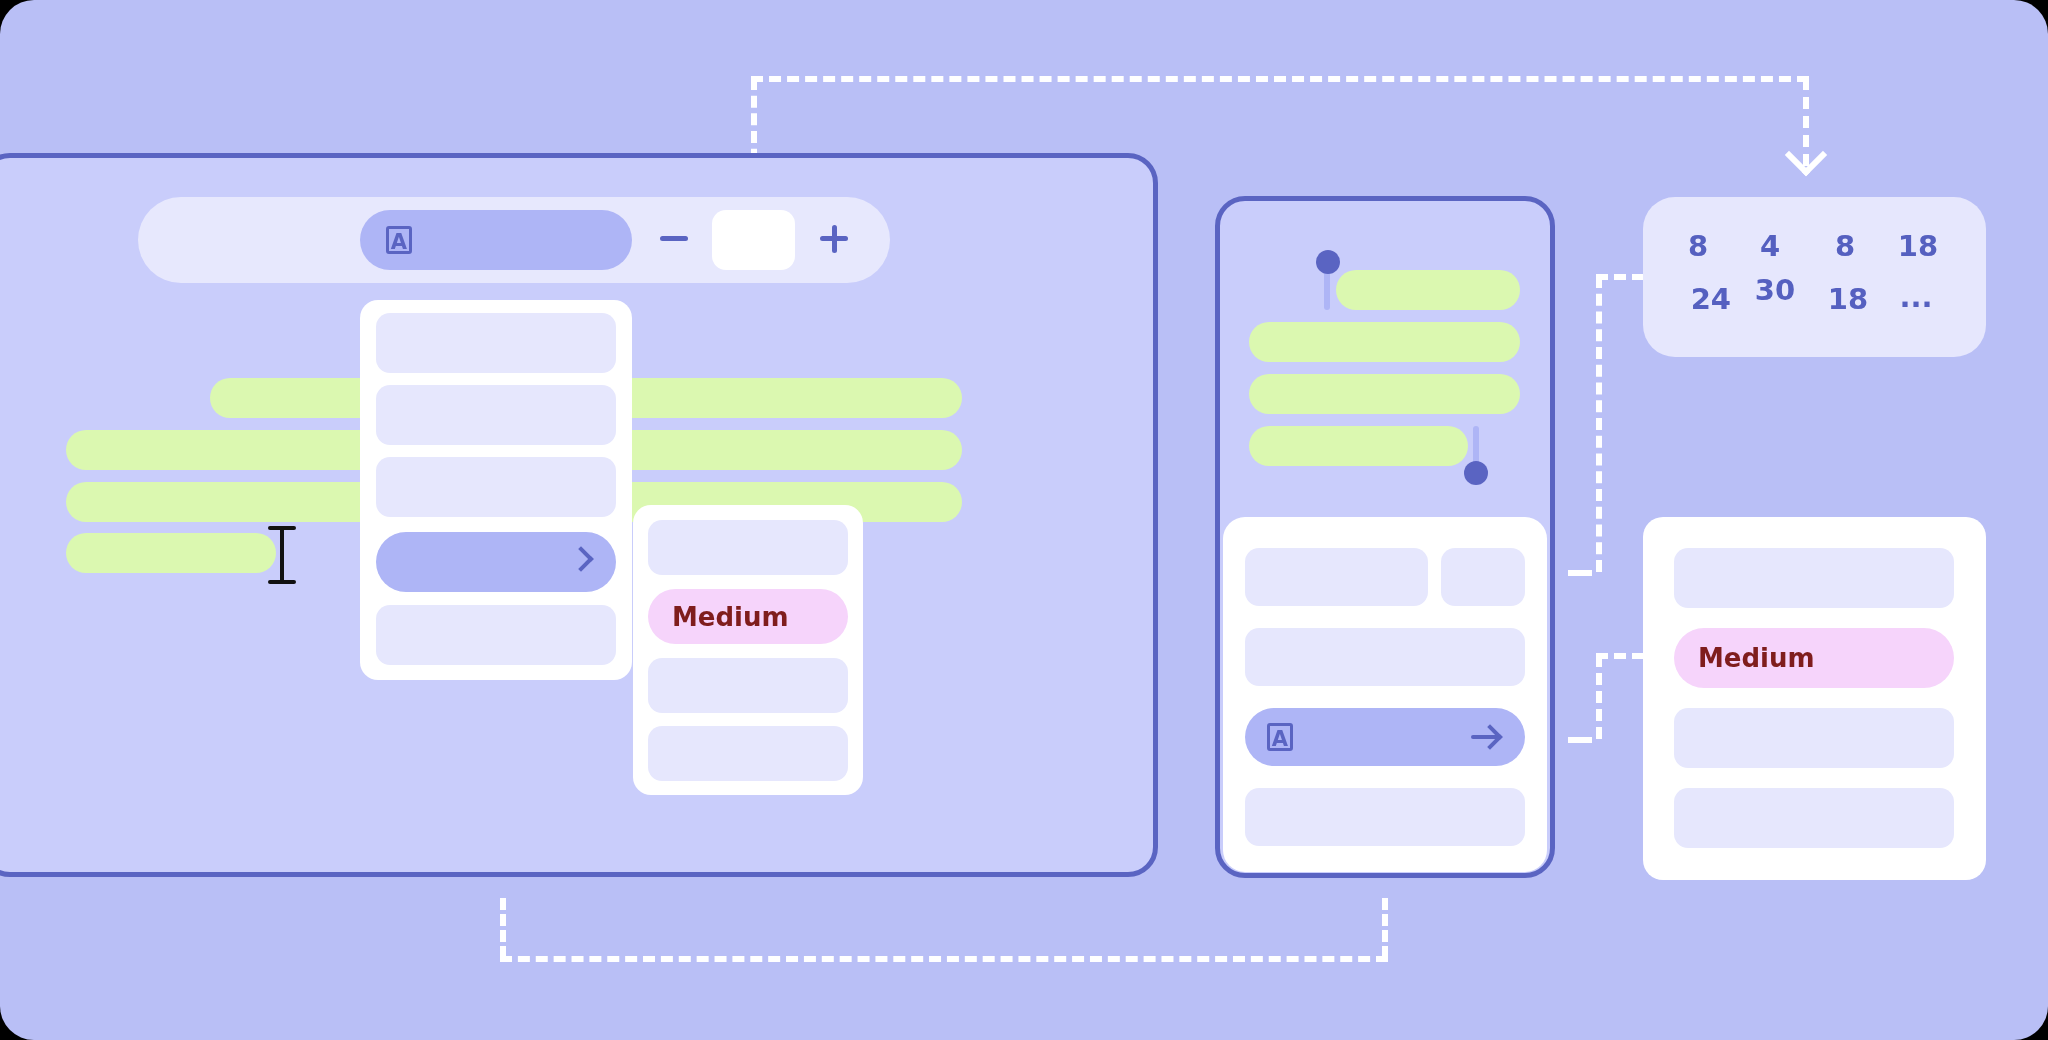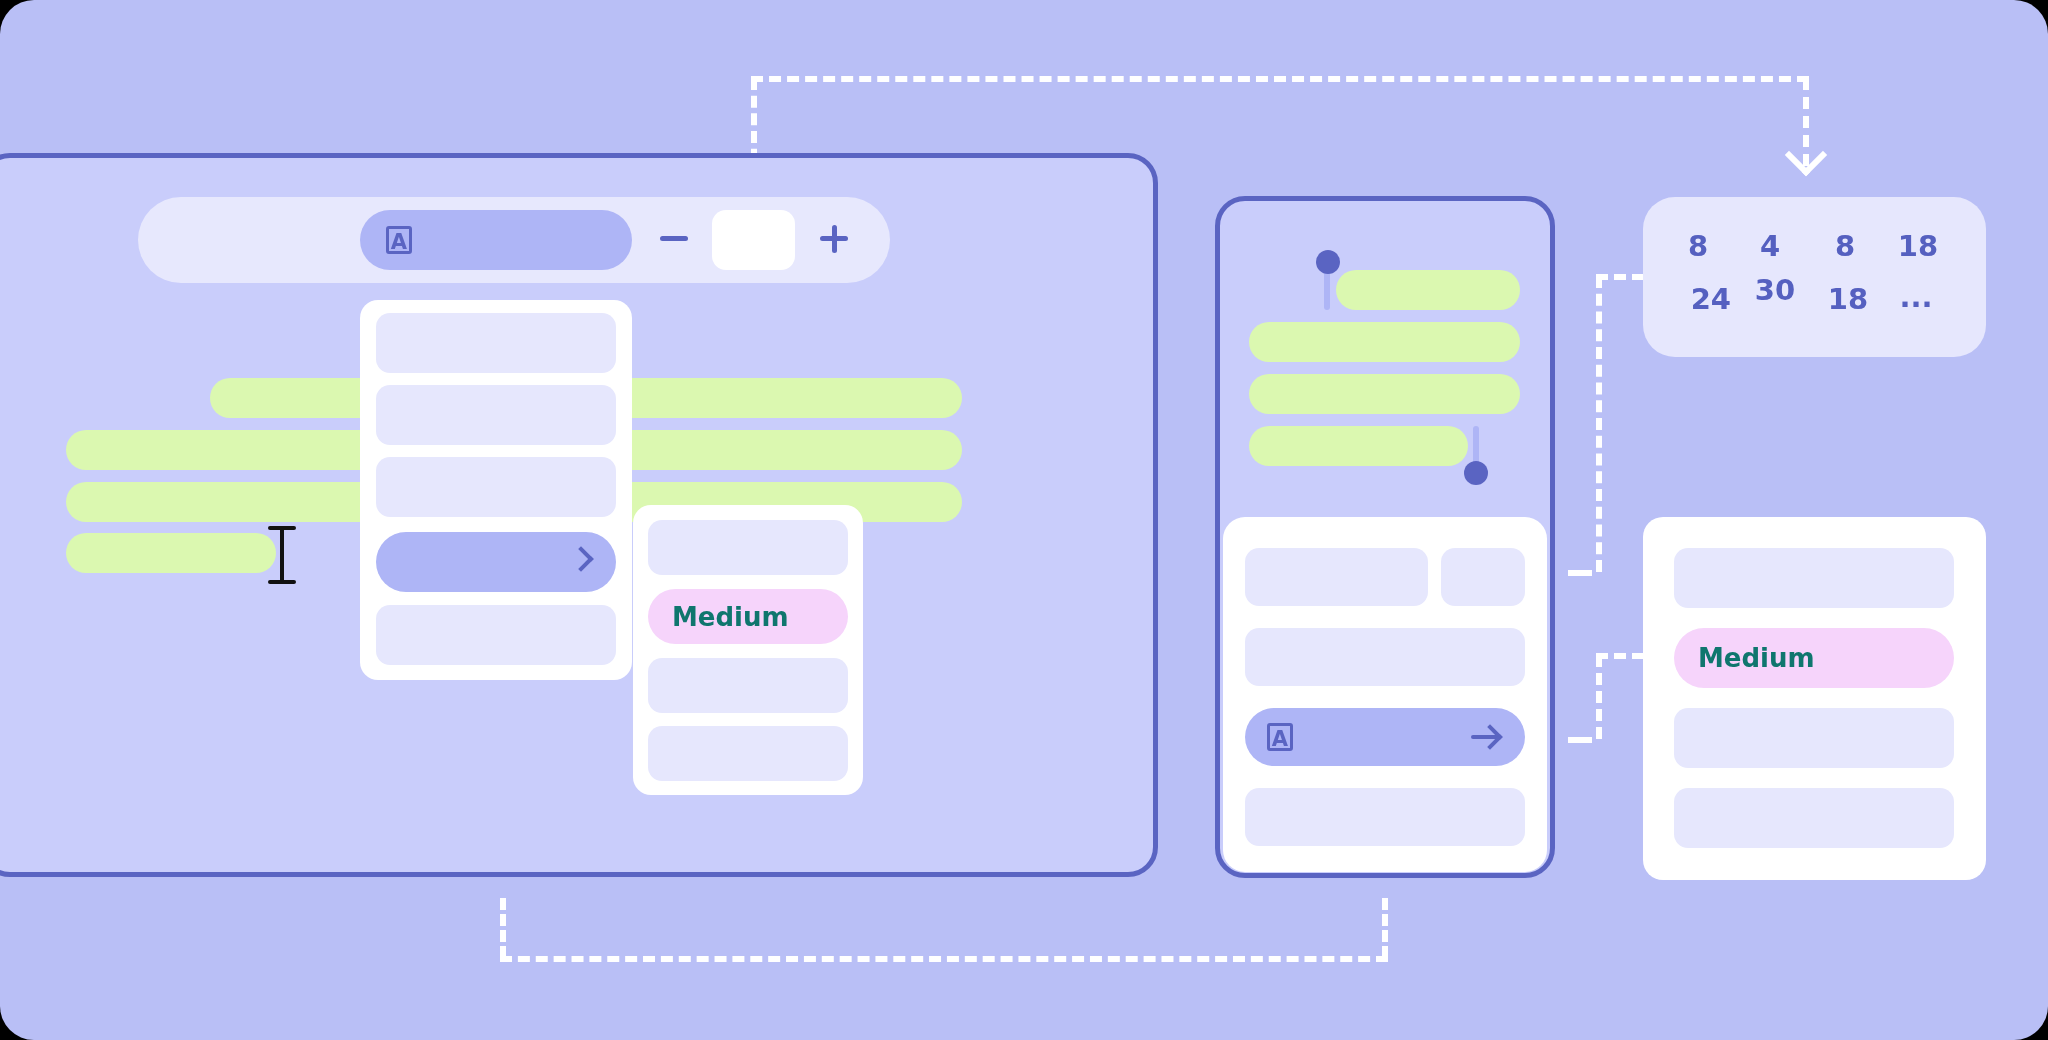--- a/index.html
+++ b/index.html
@@ -17,21 +17,21 @@
     .size-box { left: 712px; top: 210px; width: 83px; height: 60px; background: #ffffff; border-radius: 14px; }
     .plus-h { left: 820px; top: 236px; width: 28px; height: 5px; background: #5a64c2; border-radius: 3px; }
     .plus-v { left: 832px; top: 225px; width: 5px; height: 28px; background: #5a64c2; border-radius: 3px; }
 
     .gline { background: #dbf8b0; border-radius: 20px; }
 
     .menu { background: #ffffff; border-radius: 18px; }
     .menu-item { position: absolute; background: #e6e7fd; border-radius: 14px; }
     .menu-item.active { background: #aeb5f6; border-radius: 30px; }
     .menu-item.pink { background: #f6d4fb; border-radius: 30px; }
-    .pink-label { position: absolute; left: 24px; top: 0; bottom: 0; display: flex; align-items: center; color: #0f766e; font-weight: bold; font-size: 26px; font-family: "DejaVu Sans", sans-serif; }
+    .pink-label { position: absolute; left: 24px; top: 0; bottom: 0; display: flex; align-items: center; color: #7f1d1d; font-weight: bold; font-size: 26px; font-family: "DejaVu Sans", sans-serif; }
     .chevron { position: absolute; right: 26px; top: 18px; width: 14px; height: 14px; border-right: 4px solid #5a64c2; border-top: 4px solid #5a64c2; transform: rotate(45deg); }
 
     .cursor-bar { left: 280px; top: 530px; width: 4px; height: 50px; background: #111; }
     .cursor-top { left: 268px; top: 526px; width: 28px; height: 4px; background: #111; border-radius: 2px; }
     .cursor-bot { left: 268px; top: 580px; width: 28px; height: 4px; background: #111; border-radius: 2px; }
 
     
     .phone { left: 1215px; top: 196px; width: 340px; height: 682px; background: #c9cdfb; border: 5px solid #5a64c2; border-radius: 30px; overflow: hidden; }
     .handle-dot { width: 24px; height: 24px; background: #5a64c2; border-radius: 50%; }
     .handle-stem { width: 6px; background: #aeb5f6; border-radius: 3px; }

